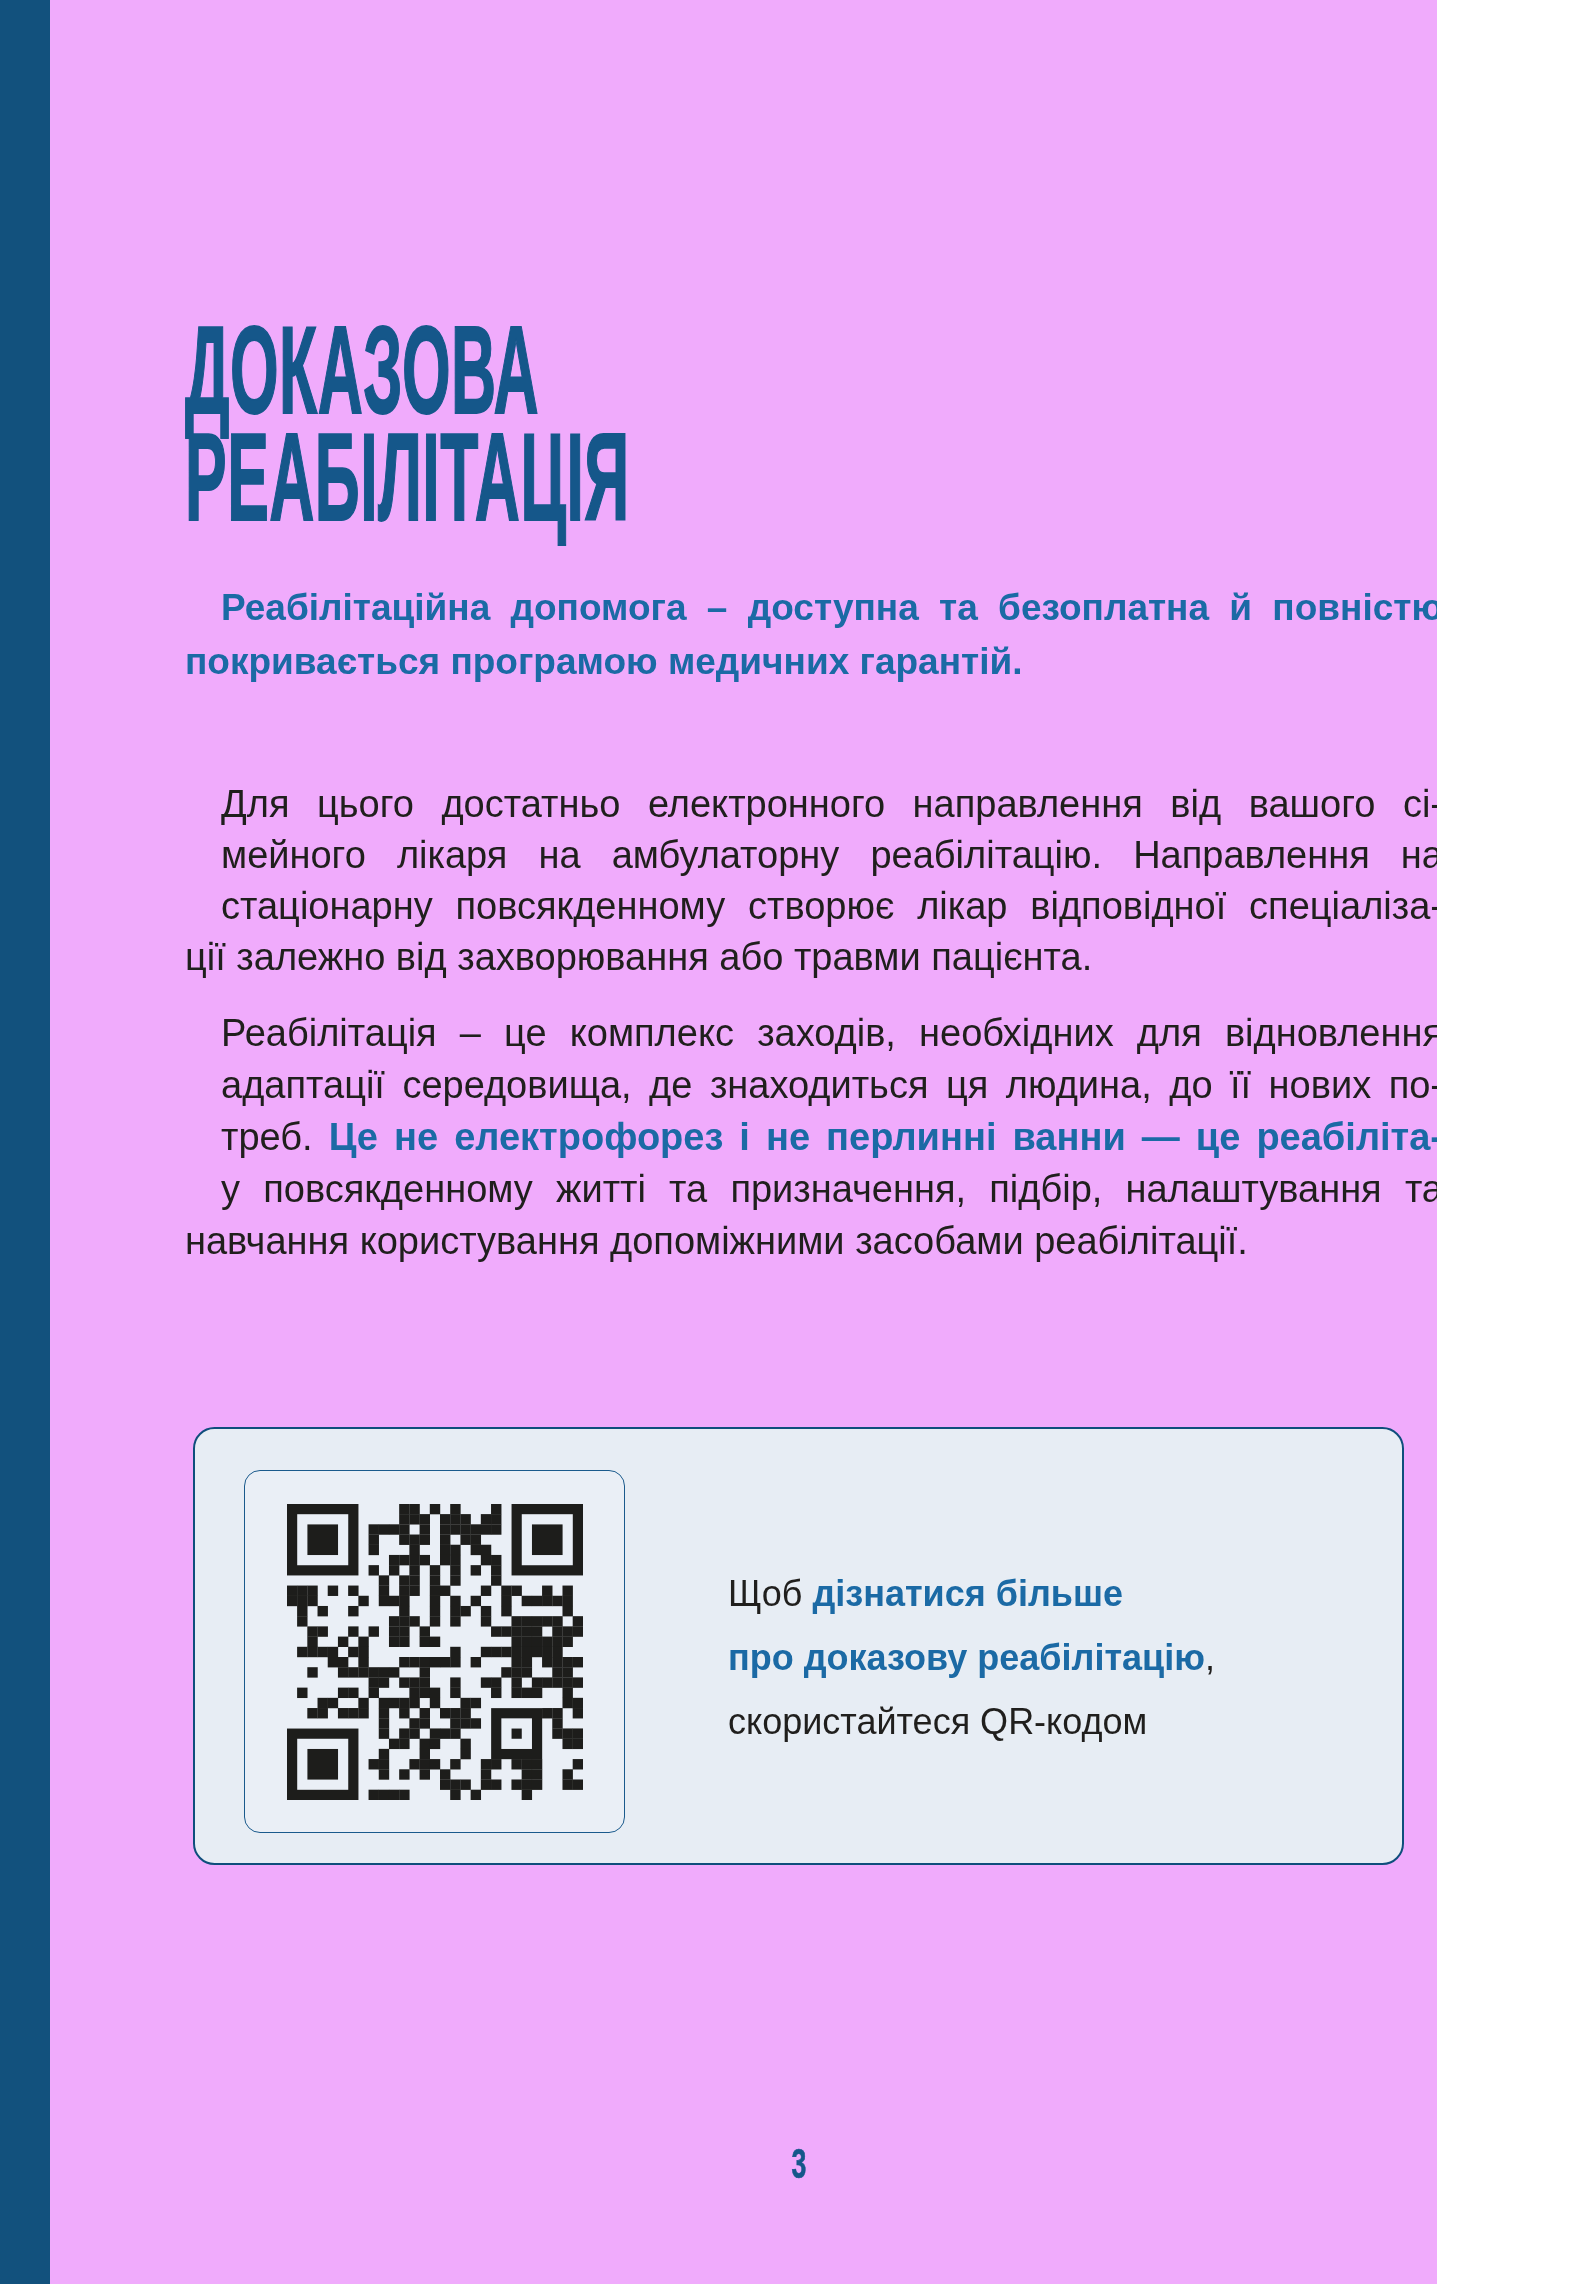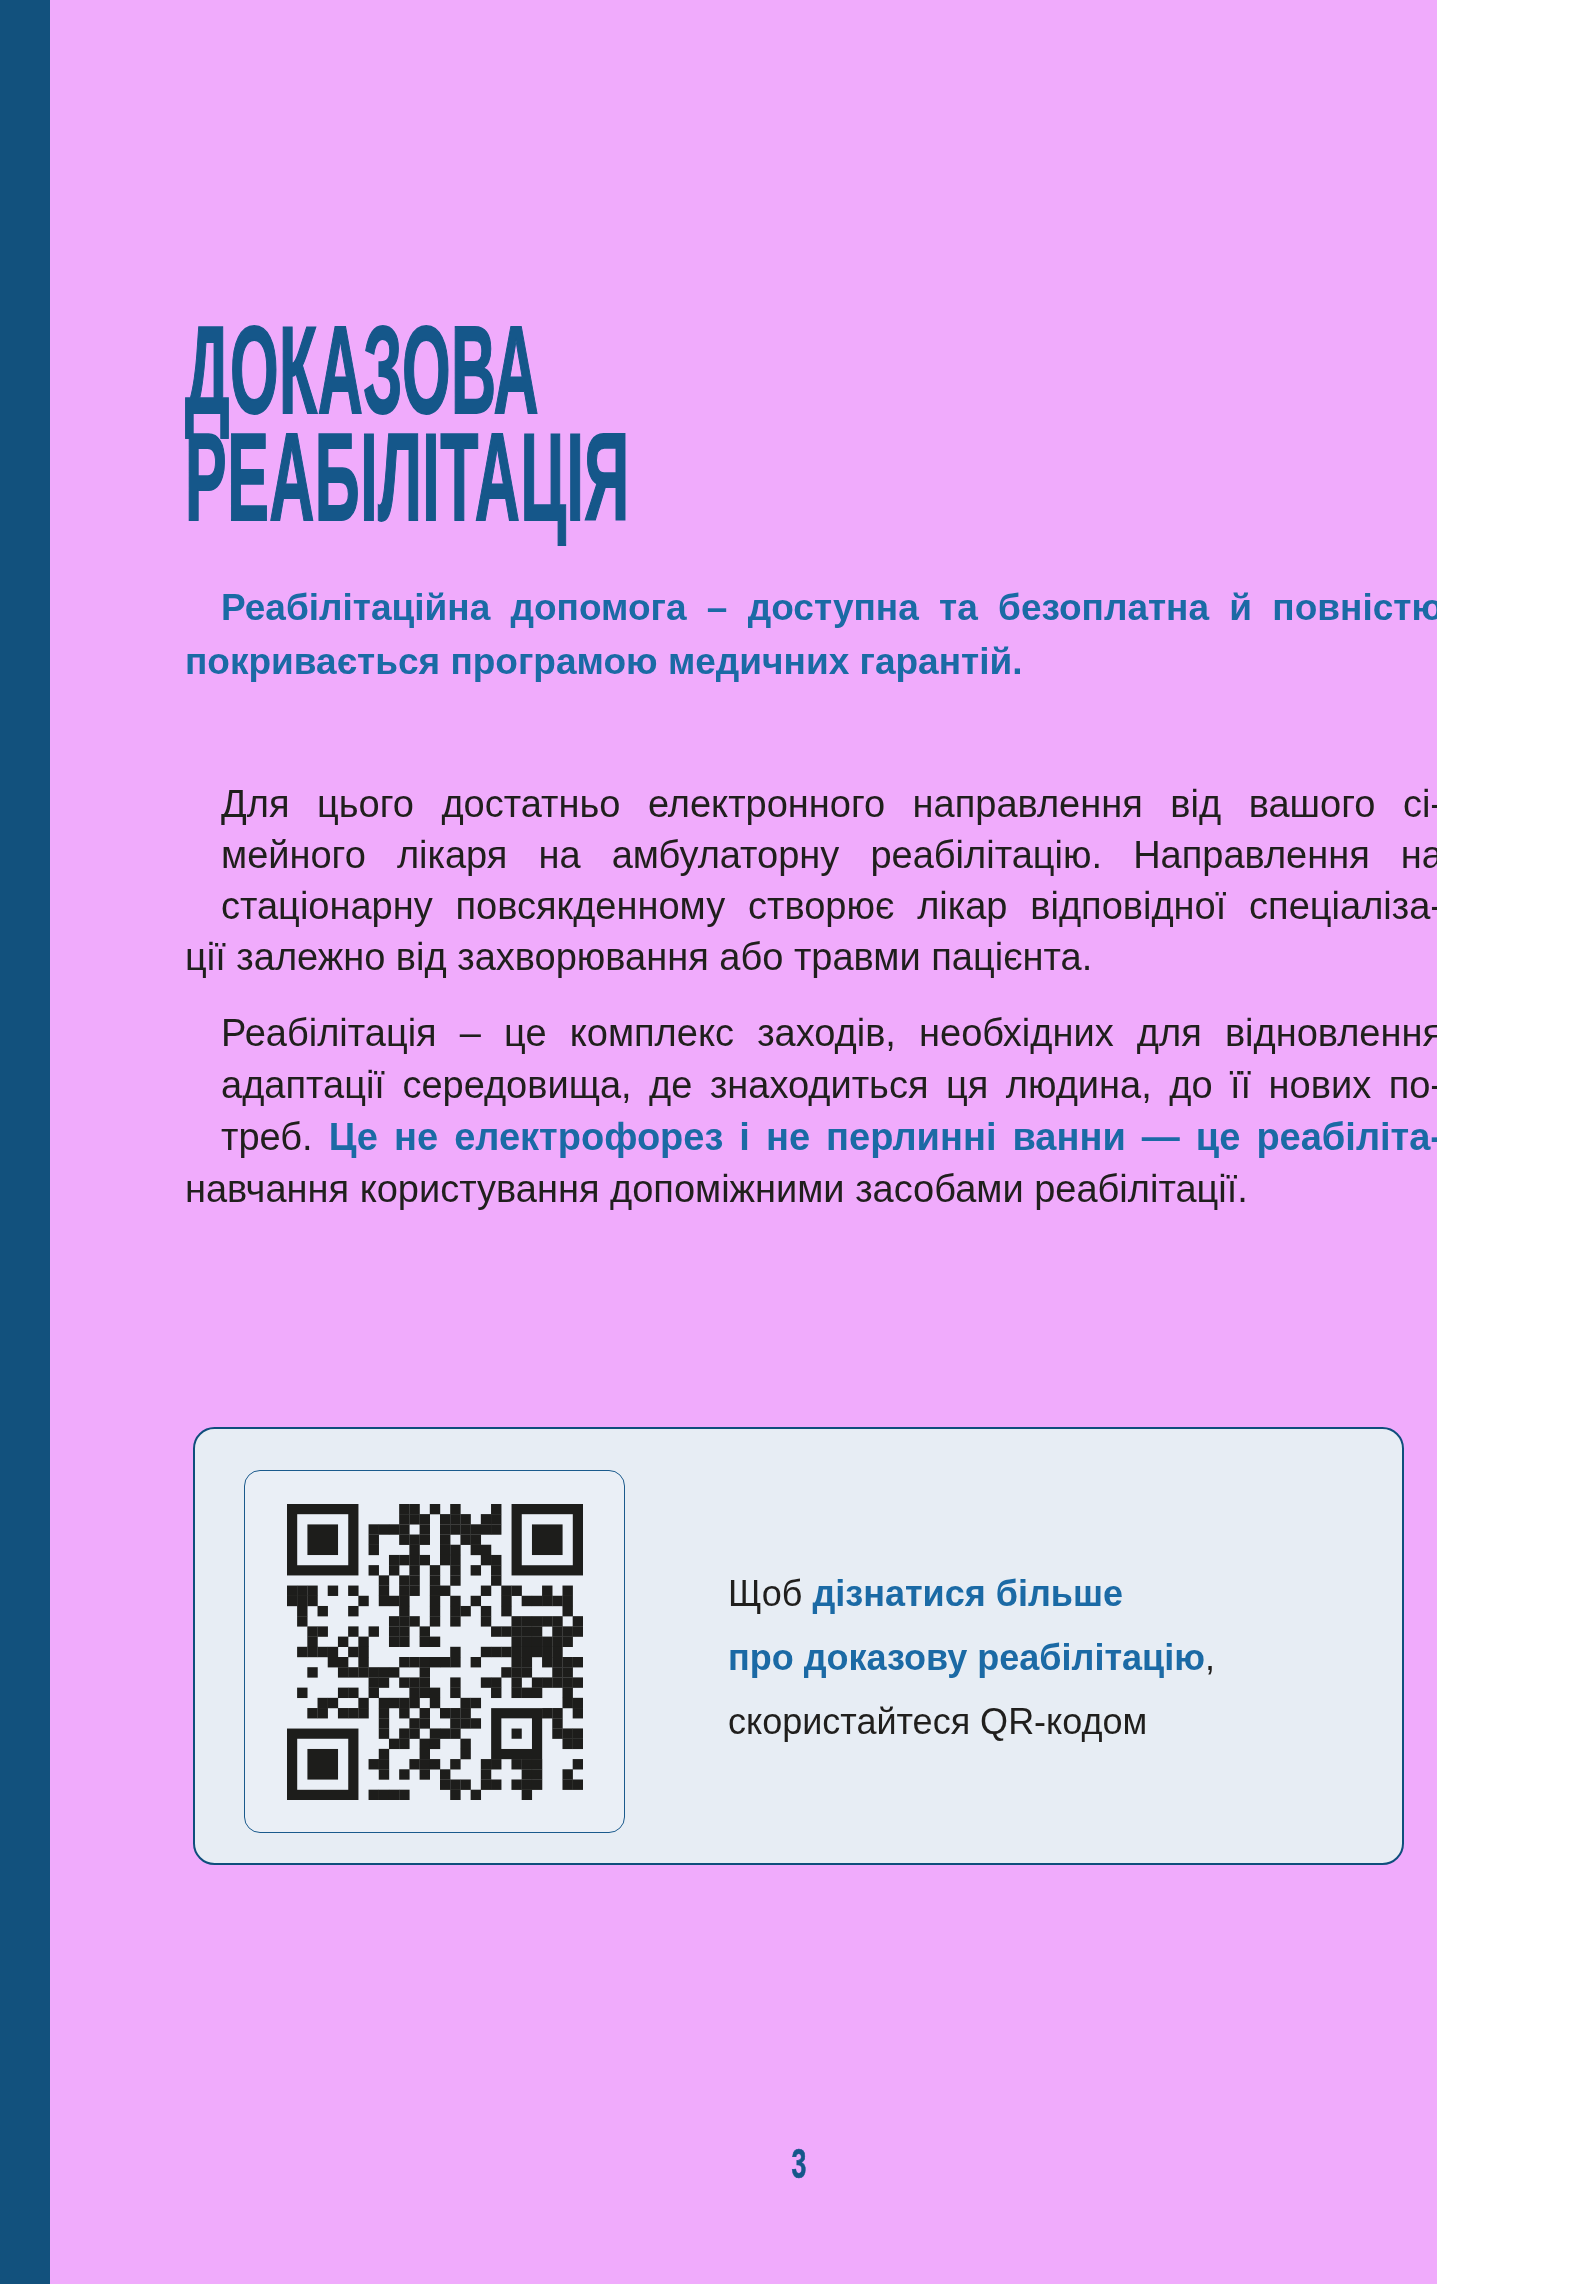--- a/index.html
+++ b/index.html
@@ -82,20 +82,21 @@
       <div class="ln j"><span class="run-r">Для цього достатньо електронного направлення від вашого сі-</span></div>
       <div class="ln j"><span class="run-r">мейного лікаря на амбулаторну реабілітацію. Направлення на</span></div>
       <div class="ln j"><span class="run-r">стаціонарну повсякденному створює лікар відповідної спеціаліза-</span></div>
       <div class="ln"><span class="run-r">ції залежно від захворювання або травми пацієнта.</span></div>
     </div>
 
   <div class="rt p2">
       <div class="ln j"><span class="run-r">Реабілітація – це комплекс заходів, необхідних для відновлення</span></div>
       <div class="ln j"><span class="run-r">адаптації середовища, де знаходиться ця людина, до її нових по-</span></div>
       <div class="ln j"><span class="run-r">треб. </span><span class="run-bb">Це не електрофорез і не перлинні ванни — це реабіліта-</span></div>
+      <div class="ln j"><span class="run-r">у повсякденному житті та призначення, підбір, налаштування та</span></div>
       <div class="ln"><span class="run-r">навчання користування допоміжними засобами реабілітації.</span></div>
     </div>
 
   <div class="qrbox">
     <div class="qrcard">
       <svg id="qr-svg" xmlns="http://www.w3.org/2000/svg" viewBox="0 0 29 29">
           <rect x="10.99" y="-0.01" width="1.02" height="1.02" fill="#1d1d1b"></rect>
           <rect x="11.99" y="-0.01" width="1.02" height="1.02" fill="#1d1d1b"></rect>
           <rect x="13.99" y="-0.01" width="1.02" height="1.02" fill="#1d1d1b"></rect>
           <rect x="15.99" y="-0.01" width="1.02" height="1.02" fill="#1d1d1b"></rect>

